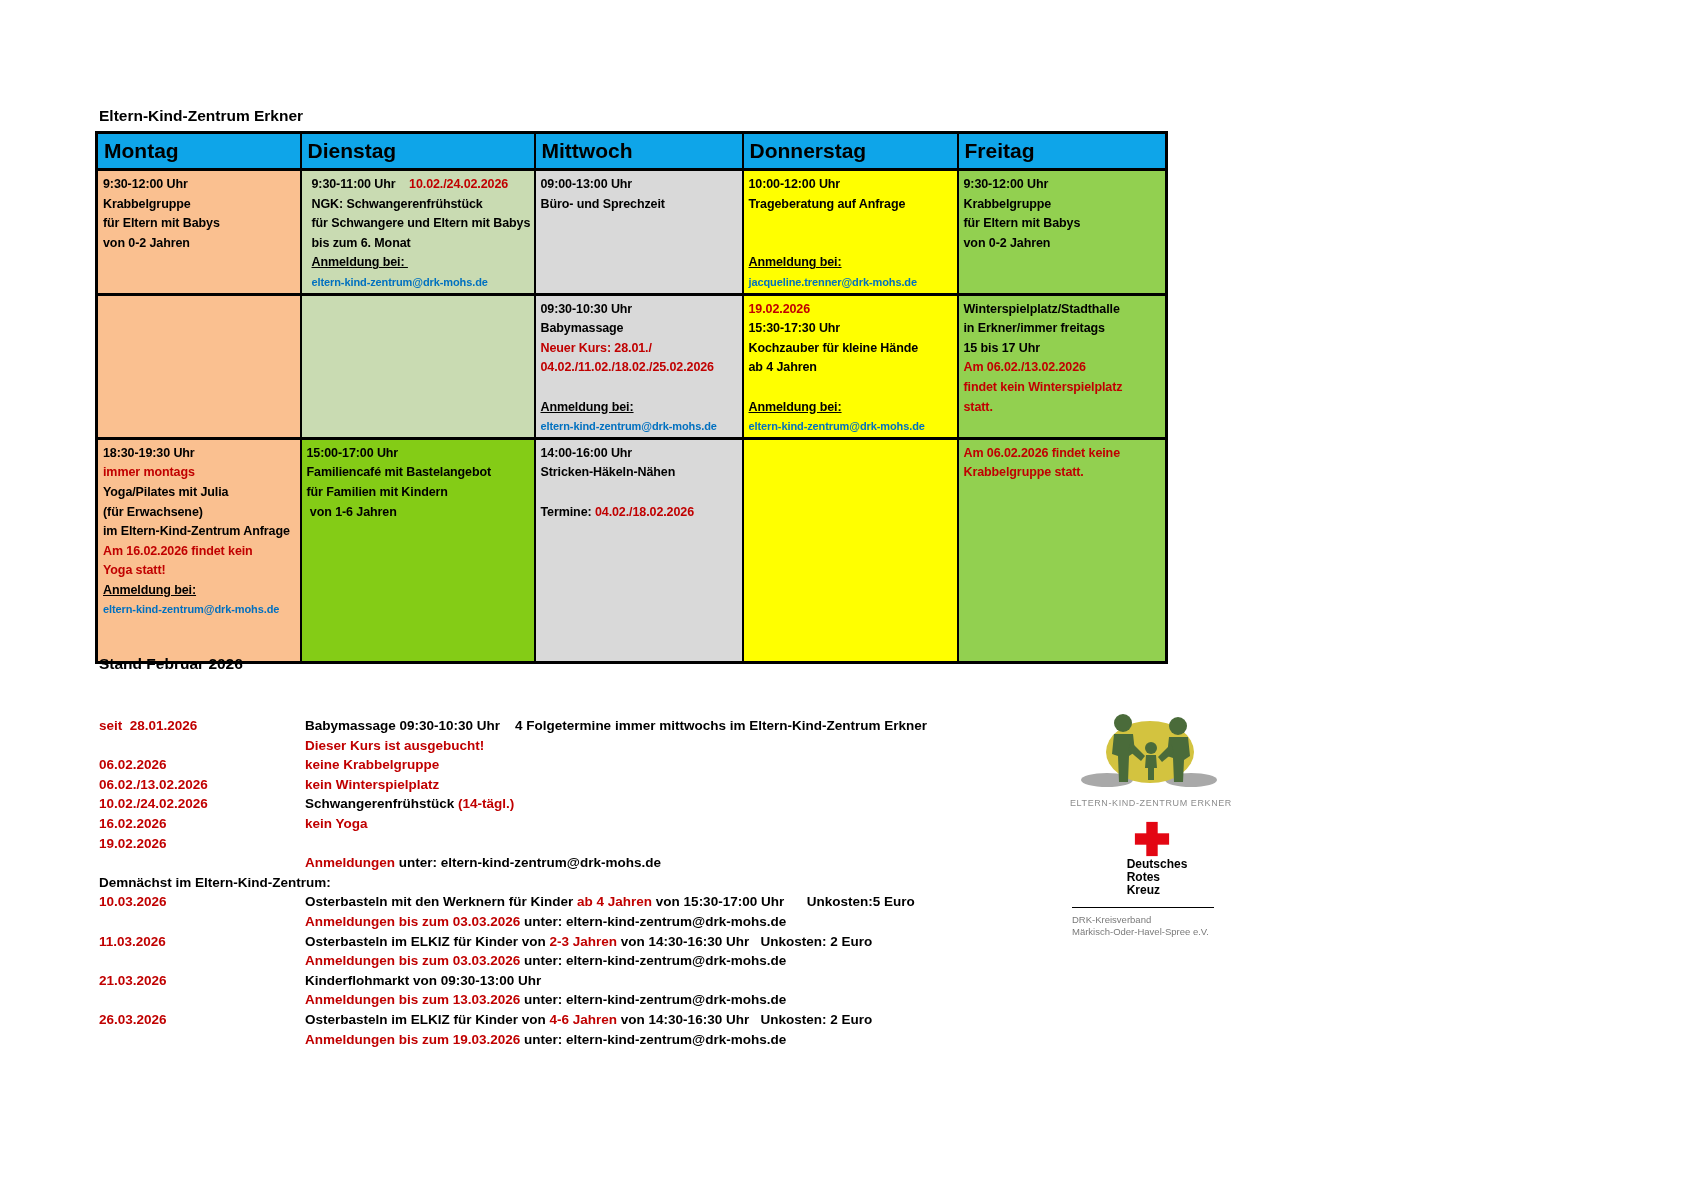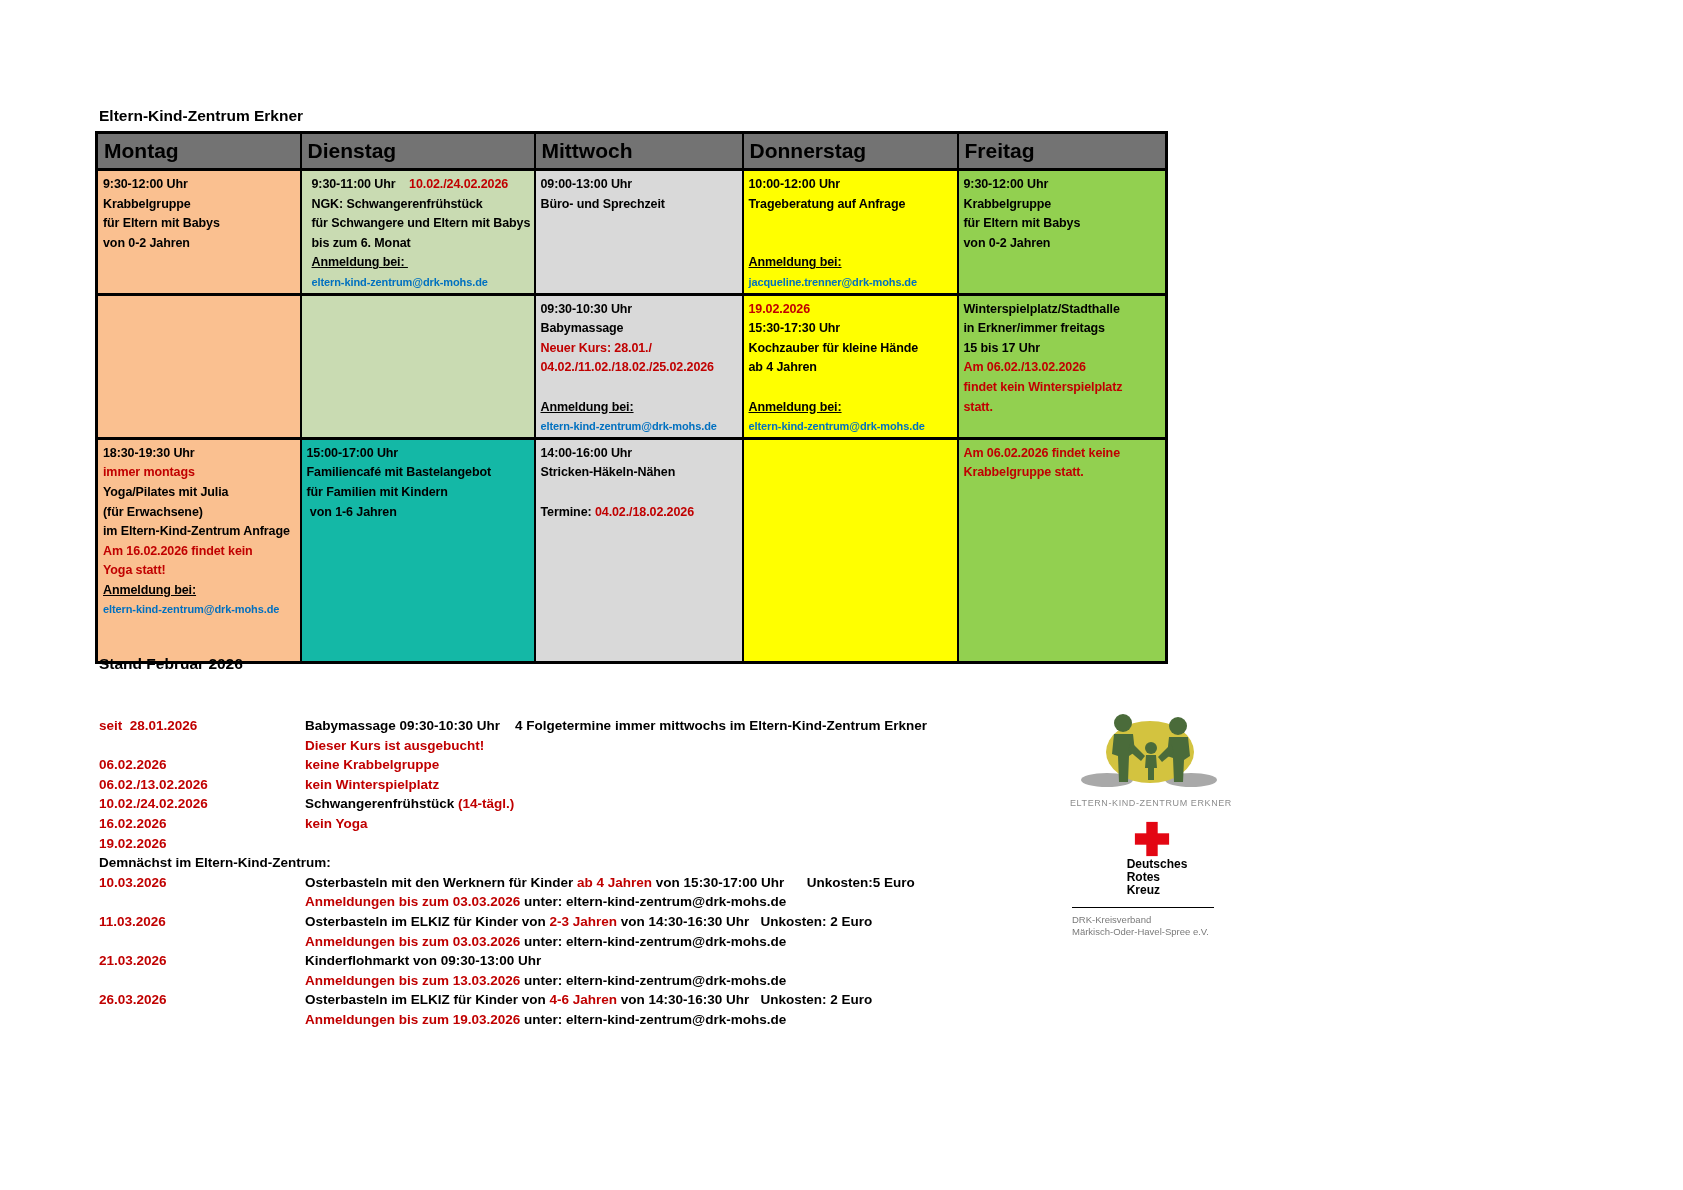--- a/index.html
+++ b/index.html
@@ -22,21 +22,21 @@
   }
   table.schedule{
     position:absolute;left:95px;top:131px;
     border-collapse:collapse;
     table-layout:fixed;
     width:1070px;
     border:3px solid #000;
   }
   table.schedule th{
     border:2px solid #000;border-bottom:3px solid #000;
-    background:#737373;
+    background:#0ea5e9;
     text-align:left;
     font-size:21px;font-weight:700;
     padding:2px 6px;
     height:37px;
     overflow:hidden;
   }
   table.schedule td{
     border:2px solid #000;border-bottom:3px solid #000;
     vertical-align:top;
     padding:4px 5px 0 5px;
@@ -178,21 +178,21 @@
             <div class="cl"><span class="s-p">18:30-19:30 Uhr</span></div>
             <div class="cl"><span class="s-r">immer montags</span></div>
             <div class="cl"><span class="s-b">Yoga/Pilates mit Julia</span></div>
             <div class="cl"><span class="s-b">(für Erwachsene)</span></div>
             <div class="cl"><span class="s-b">im Eltern-Kind-Zentrum Anfrage</span></div>
             <div class="cl"><span class="s-r">Am 16.02.2026 findet kein</span></div>
             <div class="cl"><span class="s-r">Yoga statt!</span></div>
             <div class="cl"><span class="s-u">Anmeldung bei:</span></div>
             <div class="cl"><span class="s-bl">eltern-kind-zentrum@drk-mohs.de</span></div>
           </td>
-          <td style="background: #14b8a6;">
+          <td style="background: #84cc16;">
             <div class="cl"><span class="s-p">15:00-17:00 Uhr</span></div>
             <div class="cl"><span class="s-b">Familiencafé mit Bastelangebot</span></div>
             <div class="cl"><span class="s-p">für Familien mit Kindern</span></div>
             <div class="cl"><span class="s-b"> von 1-6 Jahren</span></div>
           </td>
           <td style="background: rgb(217, 217, 217);">
             <div class="cl"><span class="s-p">14:00-16:00 Uhr</span></div>
             <div class="cl"><span class="s-b">Stricken-Häkeln-Nähen</span></div>
             <div class="cl">&nbsp;</div>
             <div class="cl"><span class="s-b">Termine: </span><span class="s-r">04.02./18.02.2026</span></div>
@@ -210,20 +210,21 @@
 
 
   <div class="announcements">
       <div class="a-row"><div class="a-date">seit  28.01.2026</div><div class="a-text"><span class="s-k">Babymassage 09:30-10:30 Uhr    4 Folgetermine immer mittwochs im Eltern-Kind-Zentrum Erkner</span></div></div>
       <div class="a-row"><div class="a-date"></div><div class="a-text"><span class="s-r">Dieser Kurs ist ausgebucht!</span></div></div>
       <div class="a-row"><div class="a-date">06.02.2026</div><div class="a-text"><span class="s-r">keine Krabbelgruppe</span></div></div>
       <div class="a-row"><div class="a-date">06.02./13.02.2026</div><div class="a-text"><span class="s-r">kein Winterspielplatz</span></div></div>
       <div class="a-row"><div class="a-date">10.02./24.02.2026</div><div class="a-text"><span class="s-k">Schwangerenfrühstück </span><span class="s-r">(14-tägl.)</span></div></div>
       <div class="a-row"><div class="a-date">16.02.2026</div><div class="a-text"><span class="s-r">kein Yoga</span></div></div>
       <div class="a-row"><div class="a-date">19.02.2026</div></div>
+      <div class="a-row"><div class="a-date"></div><div class="a-text"><span class="s-r">Anmeldungen </span><span class="s-k">unter: eltern-kind-zentrum@drk-mohs.de</span></div></div>
       <div class="a-head">Demnächst im Eltern-Kind-Zentrum:</div>
       <div class="a-row"><div class="a-date">10.03.2026</div><div class="a-text"><span class="s-k">Osterbasteln mit den Werknern für Kinder </span><span class="s-r">ab 4 Jahren</span><span class="s-k"> von 15:30-17:00 Uhr      Unkosten:5 Euro</span></div></div>
       <div class="a-row"><div class="a-date"></div><div class="a-text"><span class="s-r">Anmeldungen bis zum 03.03.2026</span><span class="s-k"> unter: eltern-kind-zentrum@drk-mohs.de</span></div></div>
       <div class="a-row"><div class="a-date">11.03.2026</div><div class="a-text"><span class="s-k">Osterbasteln im ELKIZ für Kinder von </span><span class="s-r">2-3 Jahren</span><span class="s-k"> von 14:30-16:30 Uhr   Unkosten: 2 Euro</span></div></div>
       <div class="a-row"><div class="a-date"></div><div class="a-text"><span class="s-r">Anmeldungen bis zum 03.03.2026</span><span class="s-k"> unter: eltern-kind-zentrum@drk-mohs.de</span></div></div>
       <div class="a-row"><div class="a-date">21.03.2026</div><div class="a-text"><span class="s-k">Kinderflohmarkt von 09:30-13:00 Uhr</span></div></div>
       <div class="a-row"><div class="a-date"></div><div class="a-text"><span class="s-r">Anmeldungen bis zum 13.03.2026</span><span class="s-k"> unter: eltern-kind-zentrum@drk-mohs.de</span></div></div>
       <div class="a-row"><div class="a-date">26.03.2026</div><div class="a-text"><span class="s-k">Osterbasteln im ELKIZ für Kinder von </span><span class="s-r">4-6 Jahren</span><span class="s-k"> von 14:30-16:30 Uhr   Unkosten: 2 Euro</span></div></div>
       <div class="a-row"><div class="a-date"></div><div class="a-text"><span class="s-r">Anmeldungen bis zum 19.03.2026</span><span class="s-k"> unter: eltern-kind-zentrum@drk-mohs.de</span></div></div>
     </div>

